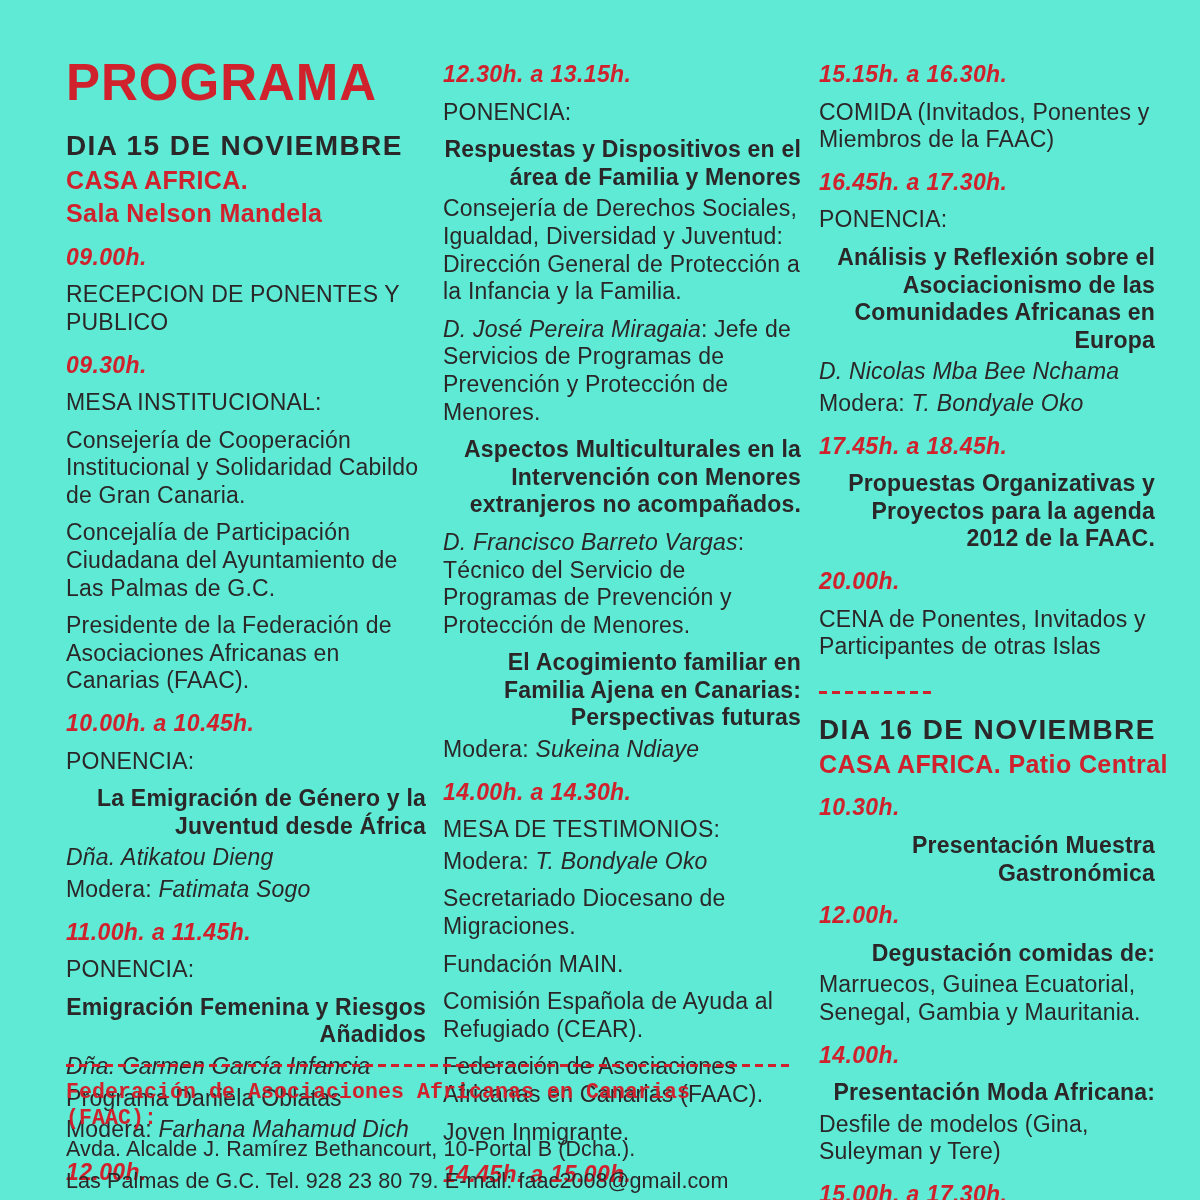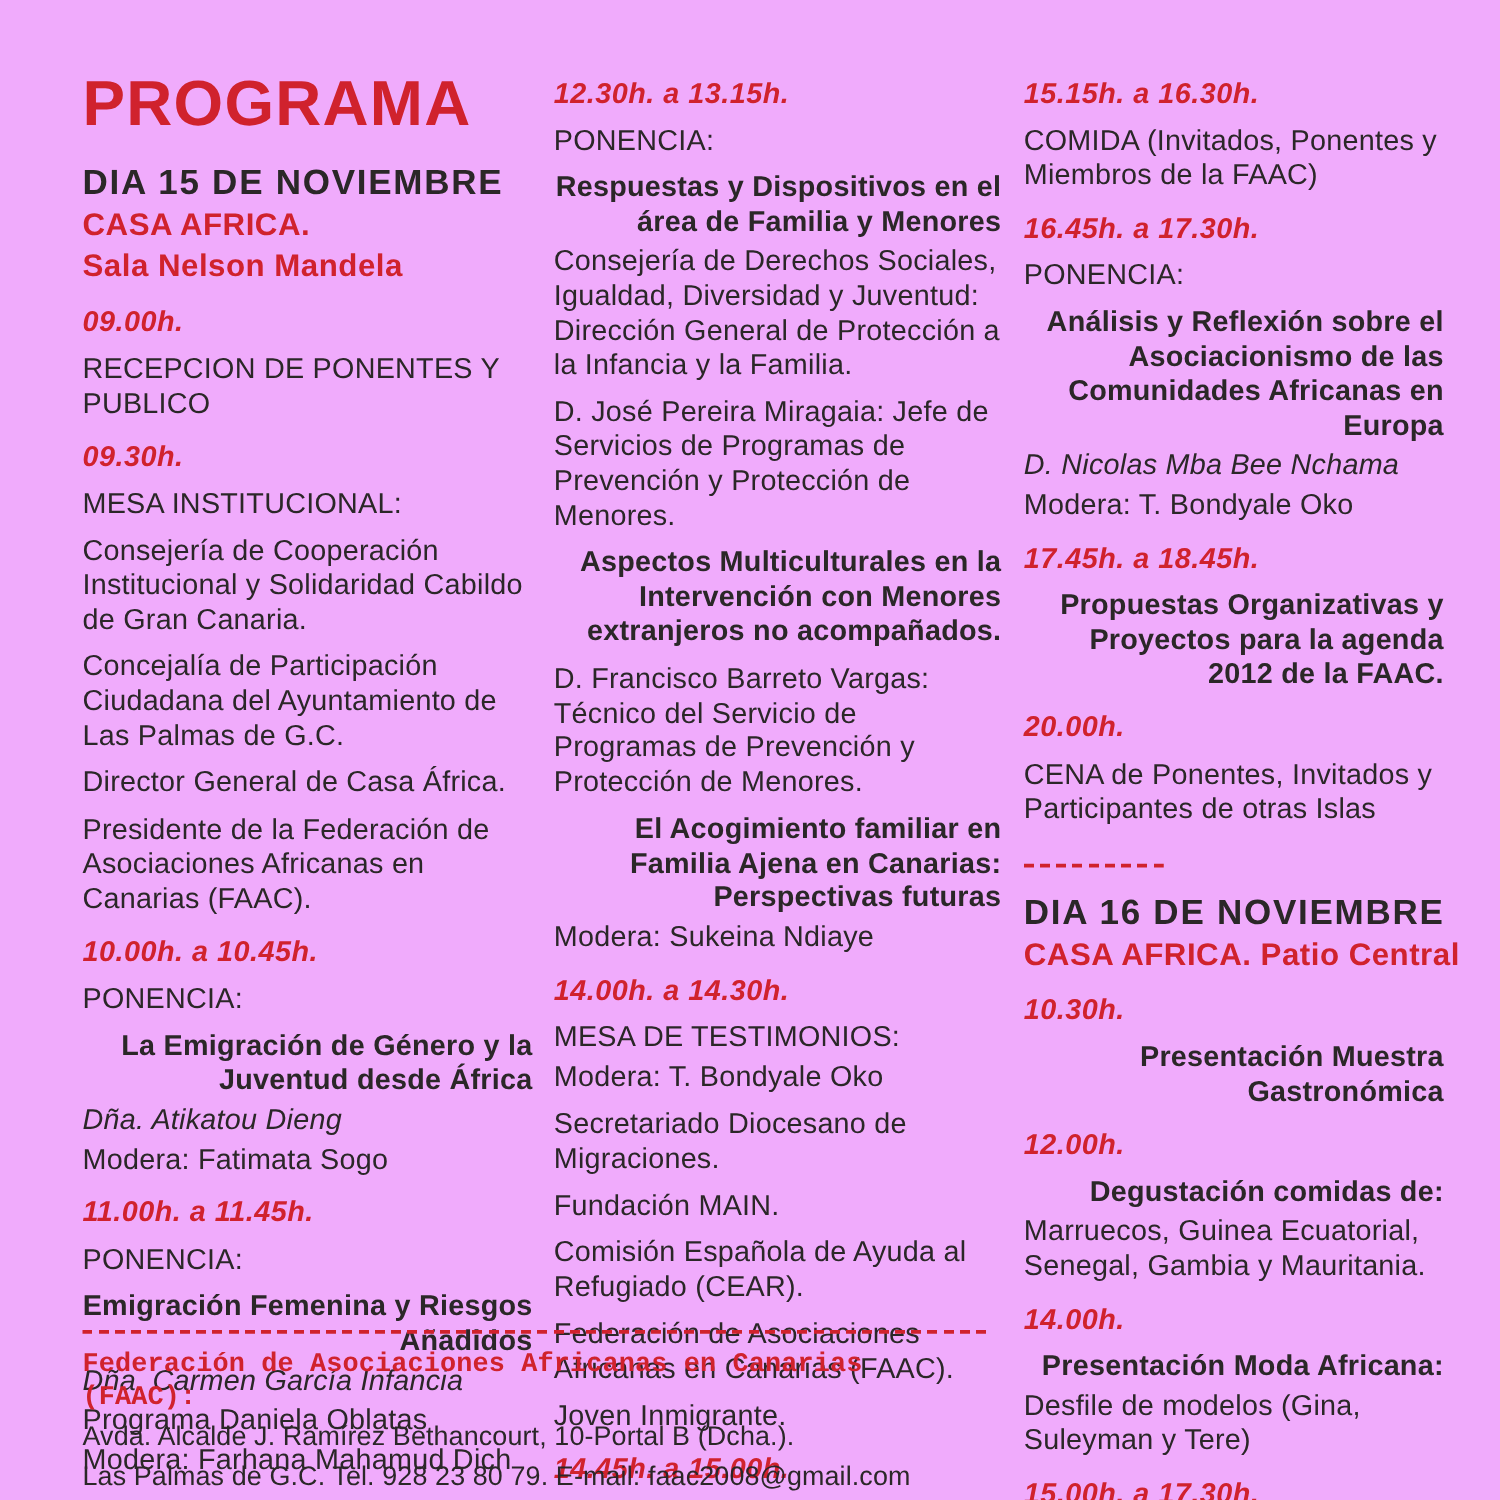--- a/index.html
+++ b/index.html
@@ -8,21 +8,21 @@
   }
   html,body{margin:0;padding:0;}
   body{
     width:1200px;height:1200px;
     background:#ffffff;
     font-family:"Liberation Sans",sans-serif;
     color:var(--ink);
     position:relative;
     overflow:hidden;
   }
-  .page{position:absolute;inset:0;background:#f0abfc;}
+  .page{position:absolute;inset:0;background:#5eead4;}
   .col{position:absolute;}
   .col-left{left:66px;top:56px;width:360px;}
   .col-mid{left:443px;top:46px;width:358px;}
   .col-right{left:819px;top:46px;width:336px;}
 
   .col p{margin:0 0 10px;font-size:23px;line-height:1.2;letter-spacing:0.2px;}
 
   p.pagetitle{
     font-size:51px;font-weight:bold;color:var(--red);
     letter-spacing:1px;line-height:1.05;margin:0 0 20px;
@@ -36,21 +36,21 @@
     margin:0 0 4px;line-height:1.18;white-space:nowrap;letter-spacing:0.4px;
   }
   p.time{color:var(--red);font-weight:bold;margin:15px 0 10px;letter-spacing:0.4px;font-style:italic;}
   p.bold{font-weight:bold;text-align:right;}
   p.italic{font-style:italic;}
   
   p.bold + p.italic, p.bold + p.modera, p.bold + p.tight,
   p.italic + p.modera, p.italic + p.tight,
   p.tight + p.modera, p.plain + p.modera{margin-top:-6px;}
   p.tight{margin-top:-6px;}
-  .modera .name,.speaker .name{}
+  .modera .name,.speaker .name{font-style:italic;}
 
   .dashes{
     height:3px;width:112px;margin:30px 0 20px;
     background:repeating-linear-gradient(90deg,var(--red) 0 8px,transparent 8px 13px);
   }
 
   .footer{position:absolute;left:66px;top:1064px;width:724px;}
   .footer-rule{
     height:3px;width:100%;margin:0 0 12px;
     background:repeating-linear-gradient(90deg,var(--red) 0 8px,transparent 8px 13px);
@@ -66,21 +66,20 @@
       <p class="pagetitle">PROGRAMA</p>
       <p class="day">DIA 15 DE NOVIEMBRE</p>
       <p class="venue">CASA AFRICA.</p>
       <p class="venue">Sala Nelson Mandela</p>
       <p class="time">09.00h.</p>
       <p class="plain">RECEPCION DE PONENTES Y PUBLICO</p>
       <p class="time">09.30h.</p>
       <p class="plain">MESA INSTITUCIONAL:</p>
       <p class="plain">Consejería de Cooperación Institucional y Solidaridad Cabildo de Gran Canaria.</p>
       <p class="plain">Concejalía de Participación Ciudadana del Ayuntamiento de Las Palmas de G.C.</p>
-      <p class="plain">Director General de Casa África.</p>
       <p class="plain">Presidente de la Federación de Asociaciones Africanas en Canarias (FAAC).</p>
       <p class="time">10.00h. a 10.45h.</p>
       <p class="plain">PONENCIA:</p>
       <p class="bold">La Emigración de Género y la Juventud desde África</p>
       <p class="italic">Dña. Atikatou Dieng</p>
       <p class="modera"><span>Modera: </span><span class="name">Fatimata Sogo</span></p>
       <p class="time">11.00h. a 11.45h.</p>
       <p class="plain">PONENCIA:</p>
       <p class="bold">Emigración Femenina y Riesgos Añadidos</p>
       <p class="italic">Dña. Carmen García Infancia</p>

